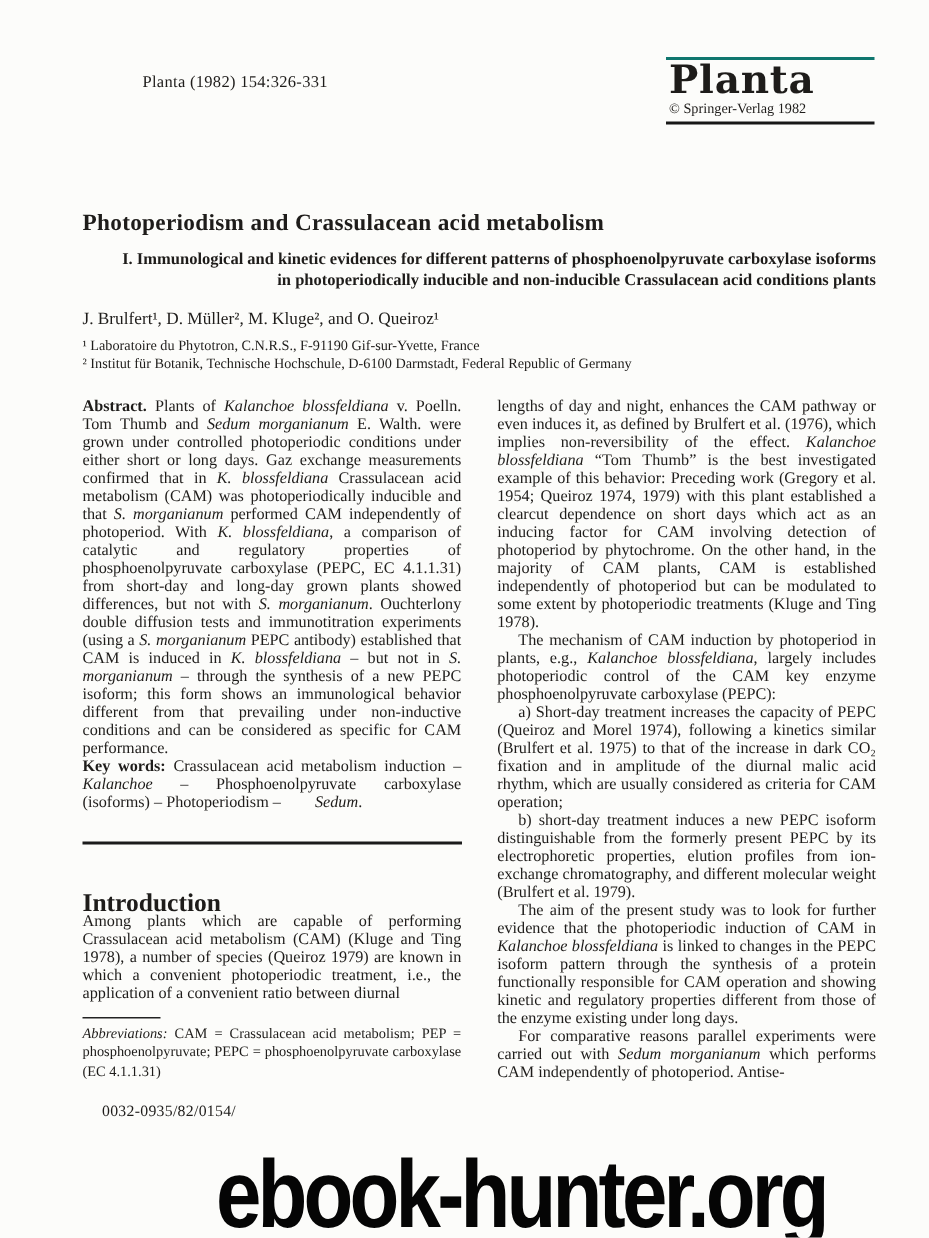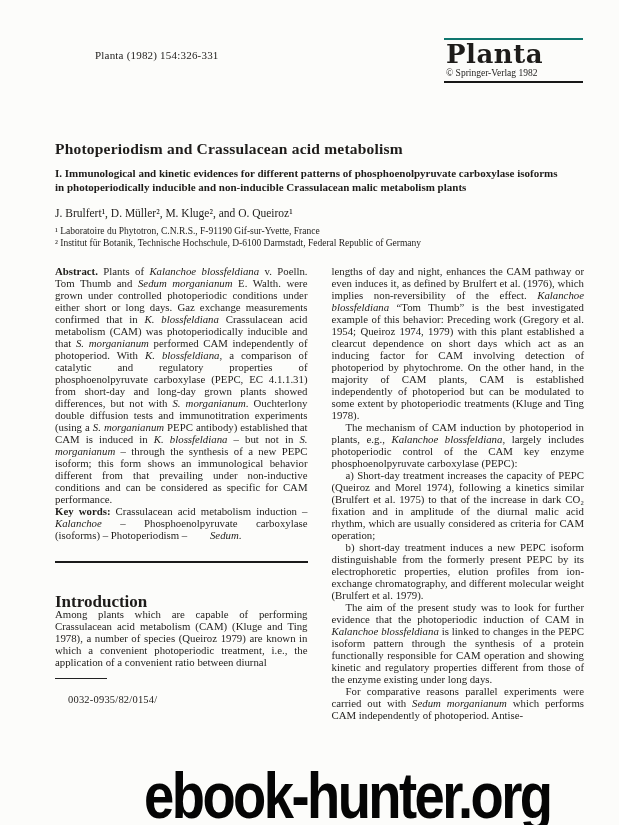--- a/index.html
+++ b/index.html
@@ -19,21 +19,21 @@
   .logo-block {
     position:absolute; right:1px; top:0; width:139px;
     border-top:2px solid #0f766e; border-bottom:2px solid #171717;
     padding:1px 2px 3px 2px;
   }
   .logo-title { font-family:"DejaVu Serif","Liberation Serif",serif; font-weight:bold; font-size:26px; line-height:26px; letter-spacing:0.5px; }
   .logo-copy { font-size:9.5px; margin-top:1px; }
 
   
   .title { margin-top:60px; font-size:15.5px; font-weight:bold; letter-spacing:0.2px; }
-  .subtitle { margin-top:9px; font-size:11px; font-weight:bold; line-height:13.5px; }
+  .subtitle { margin-top:9px; font-size:11px; font-weight:bold; line-height:13.5px;text-align:right; }
   .authors { margin-top:13px; font-size:11.5px; }
   .affils { margin-top:6px; font-size:9.5px; line-height:12px; }
 
   
   .columns { display:flex; gap:24px; margin-top:16px; }
   .col { width:255px; font-size:10.8px; line-height:12px; text-align:justify; }
   .col p { margin:0; }
   .keywords { margin-top:12px; }
   .section-rule { border:0; border-top:2px solid #1b1b1b; margin-top:20px; }
   .intro-heading { margin-top:33px; font-size:17px; font-weight:bold; }
@@ -62,40 +62,41 @@
     <div class="logo-block">
       <div class="logo-title">Planta</div>
       <div class="logo-copy">© Springer-Verlag 1982</div>
     </div>
   </div>
 
   <div class="title">Photoperiodism and Crassulacean acid metabolism</div>
 
   <div class="subtitle">
     <div>I. Immunological and kinetic evidences for different patterns of phosphoenolpyruvate carboxylase isoforms</div>
-    <div>in photoperiodically inducible and non-inducible Crassulacean malic metabolism plants</div>
+    <div>in photoperiodically inducible and non-inducible Crassulacean acid conditions plants</div>
   </div>
 
   <div class="authors">J. Brulfert¹, D. Müller², M. Kluge², and O. Queiroz¹</div>
 
   <div class="affils">
     <div>¹ Laboratoire du Phytotron, C.N.R.S., F-91190 Gif-sur-Yvette, France</div>
     <div>² Institut für Botanik, Technische Hochschule, D-6100 Darmstadt, Federal Republic of Germany</div>
   </div>
 
   <div class="columns">
 
     <div class="col">
       <p class="abstract"><span style="font-weight: bold;">Abstract. </span><span>Plants of </span><span style="font-style: italic;">Kalanchoe blossfeldiana</span><span> v. Poelln. Tom Thumb and </span><span style="font-style: italic;">Sedum morganianum</span><span> E. Walth. were grown under controlled photoperiodic conditions under either short or long days. Gaz exchange measurements confirmed that in </span><span style="font-style: italic;">K. blossfeldiana</span><span> Crassulacean acid metabolism (CAM) was photoperiodically inducible and that </span><span style="font-style: italic;">S. morganianum</span><span> performed CAM independently of photoperiod. With </span><span style="font-style: italic;">K. blossfeldiana</span><span>, a comparison of catalytic and regulatory properties of phosphoenolpyruvate carboxylase (PEPC, EC 4.1.1.31) from short-day and long-day grown plants showed differences, but not with </span><span style="font-style: italic;">S. morganianum</span><span>. Ouchterlony double diffusion tests and immunotitration experiments (using a </span><span style="font-style: italic;">S. morganianum</span><span> PEPC antibody) established that CAM is induced in </span><span style="font-style: italic;">K. blossfeldiana</span><span> – but not in </span><span style="font-style: italic;">S. morganianum</span><span> – through the synthesis of a new PEPC isoform; this form shows an immunological behavior different from that prevailing under non-inductive conditions and can be considered as specific for CAM performance.</span></p>
       <p class="keywords"><span style="font-weight: bold;">Key words: </span><span>Crassulacean acid metabolism induction – </span><span style="font-style: italic;">Kalanchoe</span><span> – Phosphoenolpyruvate carboxylase (isoforms) – Photoperiodism – </span><span style="font-style: italic; margin-left: 20px;">Sedum</span><span>.</span></p>
       <hr class="section-rule">
       <div class="intro-heading">Introduction</div>
       <p class="intro-para"><span>Among plants which are capable of performing Crassulacean acid metabolism (CAM) (Kluge and Ting 1978), a number of species (Queiroz 1979) are known in which a convenient photoperiodic treatment, i.e., the application of a convenient ratio between diurnal</span></p>
       <div class="footnote">
         <hr class="footnote-rule">
+        <p><span style="font-style: italic;">Abbreviations:</span><span> CAM = Crassulacean acid metabolism; PEP = phosphoenolpyruvate; PEPC = phosphoenolpyruvate carboxylase (EC 4.1.1.31)</span></p>
       </div>
       <div class="fee-code">0032-0935/82/0154/</div>
     </div>
 
     <div class="col">
       <p><span>lengths of day and night, enhances the CAM pathway or even induces it, as defined by Brulfert et al. (1976), which implies non-reversibility of the effect. </span><span style="font-style: italic;">Kalanchoe blossfeldiana</span><span> “Tom Thumb” is the best investigated example of this behavior: Preceding work (Gregory et al. 1954; Queiroz 1974, 1979) with this plant established a clearcut dependence on short days which act as an inducing factor for CAM involving detection of photoperiod by phytochrome. On the other hand, in the majority of CAM plants, CAM is established independently of photoperiod but can be modulated to some extent by photoperiodic treatments (Kluge and Ting 1978).</span></p>
       <p class="indent"><span>The mechanism of CAM induction by photoperiod in plants, e.g., </span><span style="font-style: italic;">Kalanchoe blossfeldiana</span><span>, largely includes photoperiodic control of the CAM key enzyme phosphoenolpyruvate carboxylase (PEPC):</span></p>
       <p class="indent"><span>a) Short-day treatment increases the capacity of PEPC (Queiroz and Morel 1974), following a kinetics similar (Brulfert et al. 1975) to that of the increase in dark CO₂ fixation and in amplitude of the diurnal malic acid rhythm, which are usually considered as criteria for CAM operation;</span></p>
       <p class="indent"><span>b) short-day treatment induces a new PEPC isoform distinguishable from the formerly present PEPC by its electrophoretic properties, elution profiles from ion-exchange chromatography, and different molecular weight (Brulfert et al. 1979).</span></p>
       <p class="indent"><span>The aim of the present study was to look for further evidence that the photoperiodic induction of CAM in </span><span style="font-style: italic;">Kalanchoe blossfeldiana</span><span> is linked to changes in the PEPC isoform pattern through the synthesis of a protein functionally responsible for CAM operation and showing kinetic and regulatory properties different from those of the enzyme existing under long days.</span></p>

